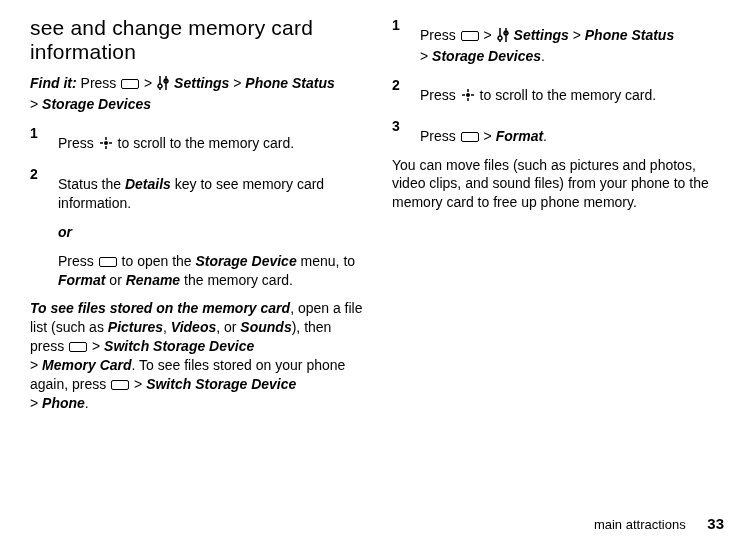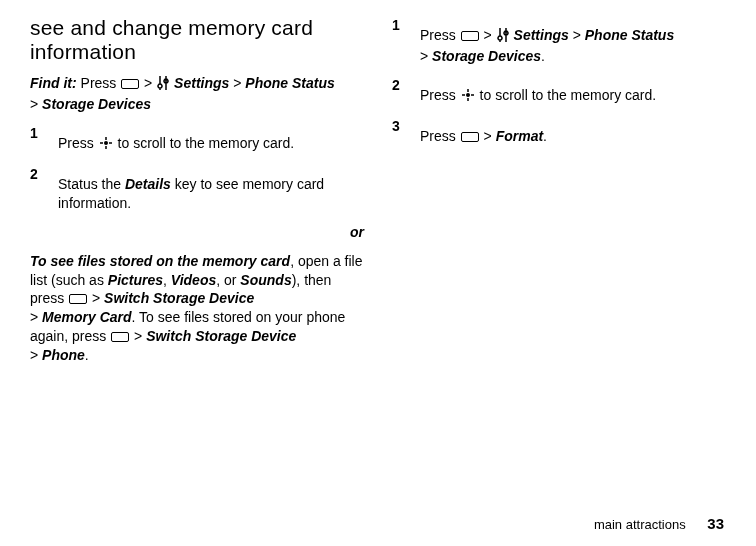--- a/index.html
+++ b/index.html
@@ -30,21 +30,21 @@
     margin-bottom: 10px;
     line-height: 1.15;
   }
   .para { margin-bottom: 10px; }
   .condensed { font-family: "Arial Narrow", Arial, sans-serif; font-stretch: condensed; }
   .b { font-weight: bold; font-style: italic; }
   ol.steps { list-style: none; margin-bottom: 10px; }
   ol.steps > li { display: flex; margin-bottom: 10px; }
   ol.steps > li .num { font-weight: bold; width: 28px; flex: 0 0 28px; }
   ol.steps > li .body { flex: 1; margin-top: 10px; }
-  .sub { margin-top: 10px; text-align: right; }
+  .sub { margin-top: 10px; }
   .icon-box {
     display: inline-block;
     width: 18px; height: 10px;
     border: 1.5px solid #000;
     border-radius: 2px;
     vertical-align: -1px;
     margin: 0 1px;
   }
   .icon-tool {
     display: inline-block;
@@ -86,20 +86,23 @@
                 <circle cx="7" cy="7" r="2" fill="#000"></circle>
                 <path d="M7 1 L7 4 M7 10 L7 13 M1 7 L4 7 M10 7 L13 7" stroke="#000" stroke-width="1.5"></path>
               </svg></span><span> to scroll to the memory card.</span>
         </span>
       </li>
       <li>
         <span class="num">2</span>
         <span class="body">
           <span>Status the </span><span class="b condensed">Details</span><span> key to see memory card information.</span>
           <div class="sub b">or</div>
+          <div class="sub">
+            <span>Press </span><span class="icon-box"></span><span> to open the </span><span class="b condensed">Storage Device</span><span> menu, to </span><span class="b condensed">Format</span><span> or </span><span class="b condensed">Rename</span><span> the memory card.</span>
+          </div>
         </span>
       </li>
     </ol>
 
     <div class="para">
       <span class="b">To see files stored on the memory card</span><span>, open a file list (such as </span><span class="b condensed">Pictures</span><span>, </span><span class="b condensed">Videos</span><span>, or </span><span class="b condensed">Sounds</span><span>), then press </span><span class="icon-box"></span> <span>&gt;</span> <span class="b condensed">Switch Storage Device</span><br><span>&gt;</span> <span class="b condensed">Memory Card</span><span>. To see files stored on your phone again, press </span><span class="icon-box"></span> <span>&gt;</span> <span class="b condensed">Switch Storage Device</span><br><span>&gt;</span> <span class="b condensed">Phone</span><span>.</span>
     </div>
   </div>
 
   <div class="col">
@@ -126,19 +129,20 @@
       </li>
       <li>
         <span class="num">3</span>
         <span class="body">
           <span>Press </span><span class="icon-box"></span> <span>&gt;</span> <span class="b condensed">Format</span><span>.</span>
         </span>
       </li>
     </ol>
 
 
+    <div class="para">You can move files (such as pictures and photos, video clips, and sound files) from your phone to the memory card to free up phone memory.</div>
   </div>
 </div>
 
 <div class="footer">
   <span>main attractions</span>
   <span class="pagenum">33</span>
 </div>
 
 </body></html>

